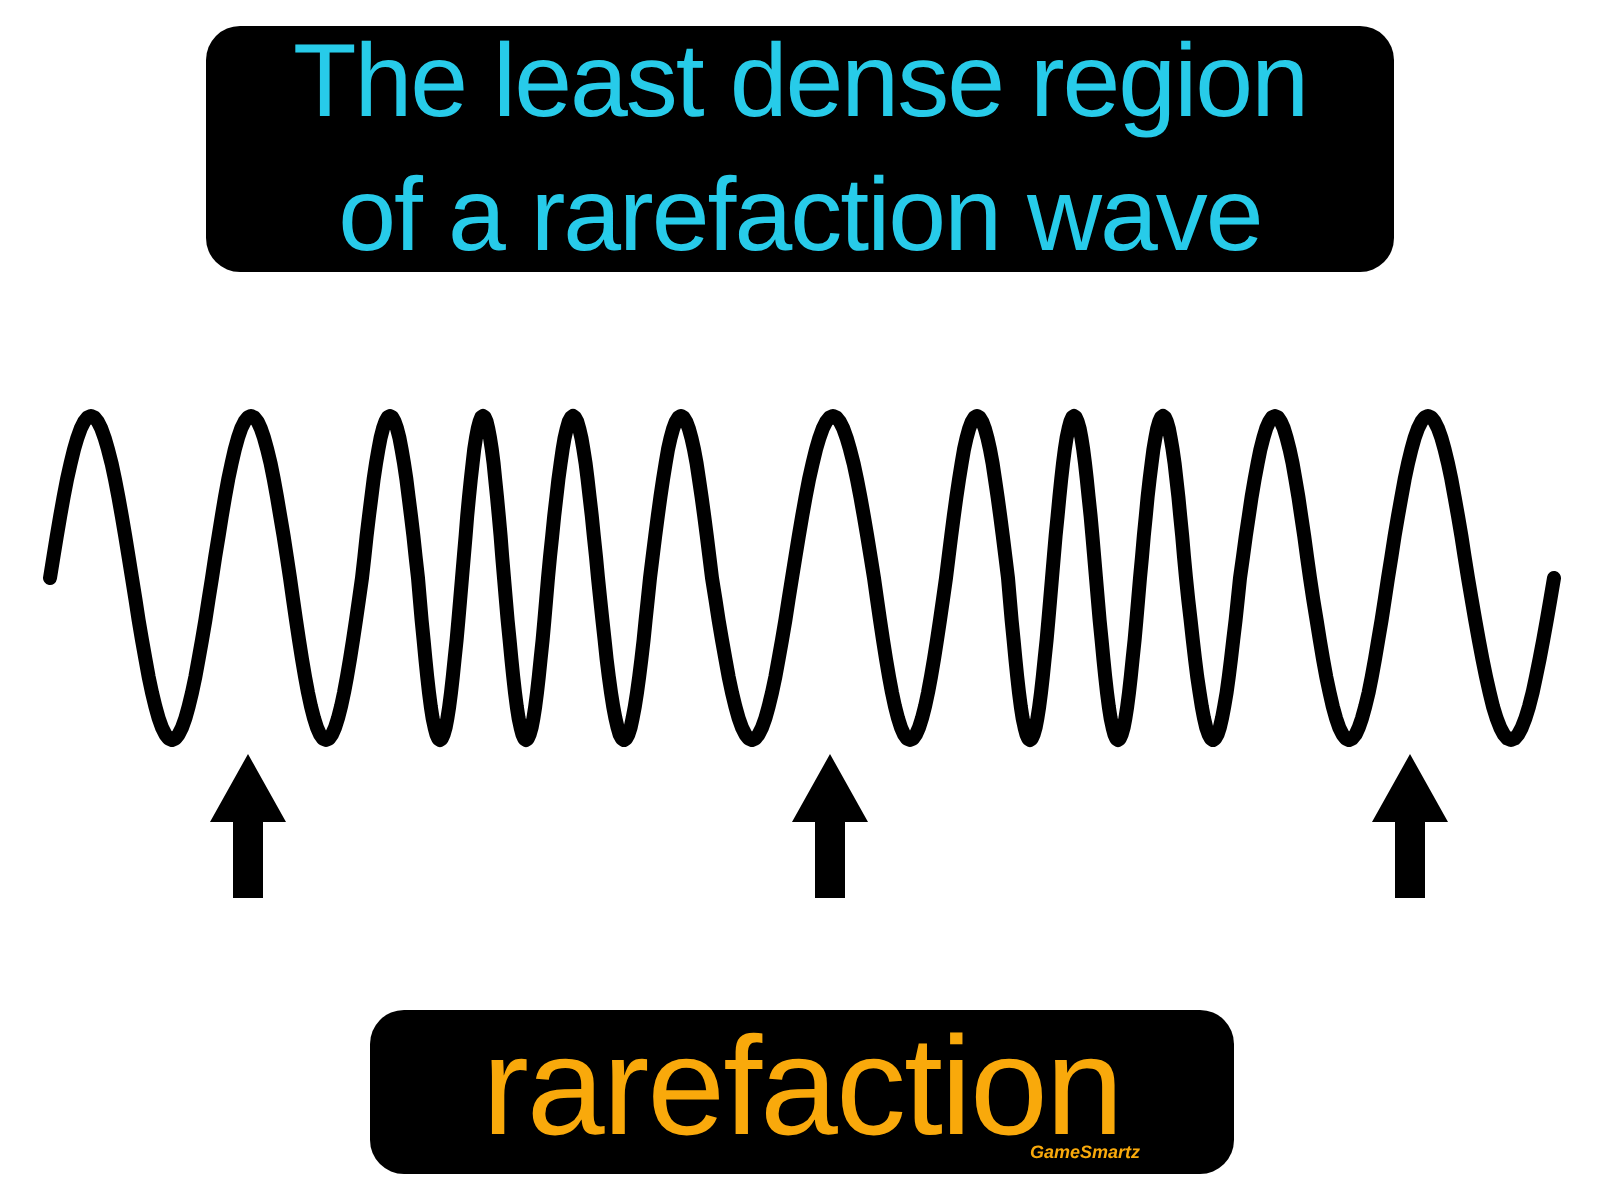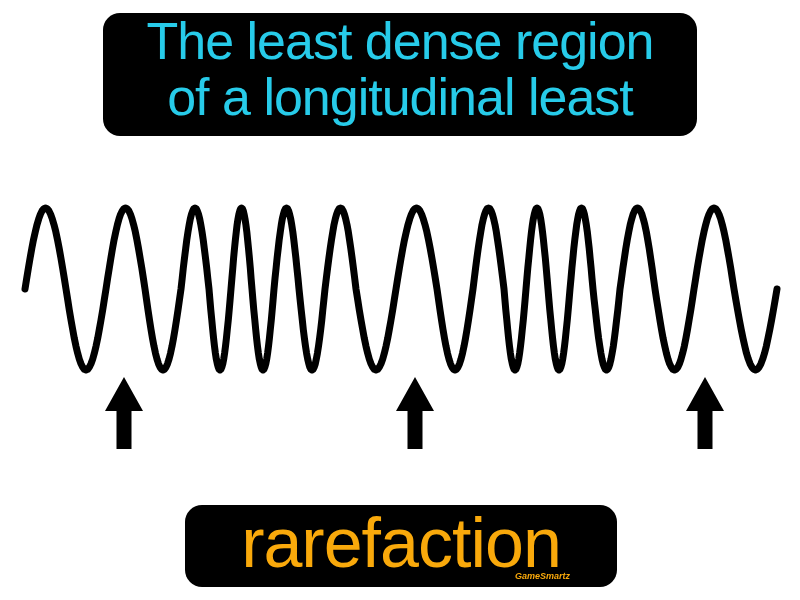--- a/index.html
+++ b/index.html
@@ -21,21 +21,21 @@
     position: absolute;
     left: 103px;
     top: 13px;
     width: 594px;
     height: 123px;
     background: #000000;
     border-radius: 17px;
     display: flex;
     flex-direction: column;
     align-items: center;
-    justify-content: flex-start;
+    justify-content: space-between;
     text-align: center;
     font-size: 52px;
     line-height: 56px;
     letter-spacing: -1px;
   }
   .wave-svg {
     position: absolute;
     left: 0;
     top: 0;
   }
@@ -67,21 +67,21 @@
     font-style: italic;
   }
 </style>
 </head>
 <body>
 
 <div class="canvas">
 
   <div class="def-box" style="background: rgb(0, 0, 0); color: rgb(39, 203, 233);">
     <div>The least dense region</div>
-    <div>of a longitudinal least</div>
+    <div>of a rarefaction wave</div>
   </div>
 
   <svg class="wave-svg" width="800" height="600" viewBox="0 0 800 600">
     <path fill="none" stroke-linecap="round" stroke-linejoin="round" stroke="#000000" d="M25.0 289.0L26.7 278.4L28.4 268.0L30.1 258.0L31.8 248.5L33.5 239.7L35.3 231.7L37.0 224.7L38.7 218.9L40.4 214.2L42.1 210.8L43.8 208.7L45.5 208.0L47.2 208.7L48.9 210.8L50.6 214.2L52.3 218.9L54.0 224.7L55.8 231.7L57.5 239.7L59.2 248.5L60.9 258.0L62.6 268.0L64.3 278.4L66.0 289.0L67.7 299.6L69.3 310.0L71.0 320.0L72.7 329.5L74.3 338.3L76.0 346.3L77.7 353.3L79.3 359.1L81.0 363.8L82.7 367.2L84.3 369.3L86.0 370.0L87.7 369.3L89.3 367.2L91.0 363.8L92.7 359.1L94.3 353.3L96.0 346.3L97.7 338.3L99.3 329.5L101.0 320.0L102.7 310.0L104.3 299.6L106.0 289.0L107.6 278.4L109.3 268.0L110.9 258.0L112.5 248.5L114.1 239.7L115.8 231.7L117.4 224.7L119.0 218.9L120.6 214.2L122.3 210.8L123.9 208.7L125.5 208.0L127.1 208.7L128.8 210.8L130.4 214.2L132.0 218.9L133.6 224.7L135.3 231.7L136.9 239.7L138.5 248.5L140.1 258.0L141.8 268.0L143.4 278.4L145.0 289.0L146.5 299.6L148.0 310.0L149.5 320.0L151.0 329.5L152.5 338.3L154.0 346.3L155.5 353.3L157.0 359.1L158.5 363.8L160.0 367.2L161.5 369.3L163.0 370.0L164.5 369.3L166.0 367.2L167.5 363.8L169.0 359.1L170.5 353.3L172.0 346.3L173.5 338.3L175.0 329.5L176.5 320.0L178.0 310.0L179.5 299.6L181.0 289.0L182.2 278.4L183.3 268.0L184.5 258.0L185.7 248.5L186.8 239.7L188.0 231.7L189.2 224.7L190.3 218.9L191.5 214.2L192.7 210.8L193.8 208.7L195.0 208.0L196.2 208.7L197.3 210.8L198.5 214.2L199.7 218.9L200.8 224.7L202.0 231.7L203.2 239.7L204.3 248.5L205.5 258.0L206.7 268.0L207.8 278.4L209.0 289.0L209.9 299.6L210.8 310.0L211.8 320.0L212.7 329.5L213.6 338.3L214.5 346.3L215.4 353.3L216.3 359.1L217.3 363.8L218.2 367.2L219.1 369.3L220.0 370.0L220.9 369.3L221.8 367.2L222.8 363.8L223.7 359.1L224.6 353.3L225.5 346.3L226.4 338.3L227.3 329.5L228.3 320.0L229.2 310.0L230.1 299.6L231.0 289.0L231.9 278.4L232.8 268.0L233.6 258.0L234.5 248.5L235.4 239.7L236.3 231.7L237.1 224.7L238.0 218.9L238.9 214.2L239.8 210.8L240.6 208.7L241.5 208.0L242.4 208.7L243.3 210.8L244.1 214.2L245.0 218.9L245.9 224.7L246.8 231.7L247.6 239.7L248.5 248.5L249.4 258.0L250.3 268.0L251.1 278.4L252.0 289.0L252.9 299.6L253.8 310.0L254.8 320.0L255.7 329.5L256.6 338.3L257.5 346.3L258.4 353.3L259.3 359.1L260.3 363.8L261.2 367.2L262.1 369.3L263.0 370.0L263.9 369.3L264.8 367.2L265.8 363.8L266.7 359.1L267.6 353.3L268.5 346.3L269.4 338.3L270.3 329.5L271.3 320.0L272.2 310.0L273.1 299.6L274.0 289.0L275.0 278.4L276.1 268.0L277.1 258.0L278.2 248.5L279.2 239.7L280.3 231.7L281.3 224.7L282.3 218.9L283.4 214.2L284.4 210.8L285.5 208.7L286.5 208.0L287.5 208.7L288.6 210.8L289.6 214.2L290.7 218.9L291.7 224.7L292.8 231.7L293.8 239.7L294.8 248.5L295.9 258.0L296.9 268.0L298.0 278.4L299.0 289.0L300.1 299.6L301.2 310.0L302.3 320.0L303.3 329.5L304.4 338.3L305.5 346.3L306.6 353.3L307.7 359.1L308.8 363.8L309.8 367.2L310.9 369.3L312.0 370.0L313.1 369.3L314.2 367.2L315.3 363.8L316.3 359.1L317.4 353.3L318.5 346.3L319.6 338.3L320.7 329.5L321.8 320.0L322.8 310.0L323.9 299.6L325.0 289.0L326.3 278.4L327.6 268.0L328.9 258.0L330.2 248.5L331.5 239.7L332.8 231.7L334.0 224.7L335.3 218.9L336.6 214.2L337.9 210.8L339.2 208.7L340.5 208.0L341.8 208.7L343.1 210.8L344.4 214.2L345.7 218.9L347.0 224.7L348.3 231.7L349.5 239.7L350.8 248.5L352.1 258.0L353.4 268.0L354.7 278.4L356.0 289.0L357.7 299.6L359.3 310.0L361.0 320.0L362.7 329.5L364.3 338.3L366.0 346.3L367.7 353.3L369.3 359.1L371.0 363.8L372.7 367.2L374.3 369.3L376.0 370.0L377.7 369.3L379.3 367.2L381.0 363.8L382.7 359.1L384.3 353.3L386.0 346.3L387.7 338.3L389.3 329.5L391.0 320.0L392.7 310.0L394.3 299.6L396.0 289.0L397.7 278.4L399.4 268.0L401.1 258.0L402.8 248.5L404.5 239.7L406.3 231.7L408.0 224.7L409.7 218.9L411.4 214.2L413.1 210.8L414.8 208.7L416.5 208.0L418.2 208.7L419.9 210.8L421.6 214.2L423.3 218.9L425.0 224.7L426.8 231.7L428.5 239.7L430.2 248.5L431.9 258.0L433.6 268.0L435.3 278.4L437.0 289.0L438.5 299.6L440.0 310.0L441.5 320.0L443.0 329.5L444.5 338.3L446.0 346.3L447.5 353.3L449.0 359.1L450.5 363.8L452.0 367.2L453.5 369.3L455.0 370.0L456.5 369.3L458.0 367.2L459.5 363.8L461.0 359.1L462.5 353.3L464.0 346.3L465.5 338.3L467.0 329.5L468.5 320.0L470.0 310.0L471.5 299.6L473.0 289.0L474.3 278.4L475.6 268.0L476.9 258.0L478.2 248.5L479.5 239.7L480.8 231.7L482.0 224.7L483.3 218.9L484.6 214.2L485.9 210.8L487.2 208.7L488.5 208.0L489.8 208.7L491.1 210.8L492.4 214.2L493.7 218.9L495.0 224.7L496.3 231.7L497.5 239.7L498.8 248.5L500.1 258.0L501.4 268.0L502.7 278.4L504.0 289.0L504.9 299.6L505.8 310.0L506.8 320.0L507.7 329.5L508.6 338.3L509.5 346.3L510.4 353.3L511.3 359.1L512.3 363.8L513.2 367.2L514.1 369.3L515.0 370.0L515.9 369.3L516.8 367.2L517.8 363.8L518.7 359.1L519.6 353.3L520.5 346.3L521.4 338.3L522.3 329.5L523.3 320.0L524.2 310.0L525.1 299.6L526.0 289.0L526.9 278.4L527.8 268.0L528.8 258.0L529.7 248.5L530.6 239.7L531.5 231.7L532.4 224.7L533.3 218.9L534.3 214.2L535.2 210.8L536.1 208.7L537.0 208.0L537.9 208.7L538.8 210.8L539.8 214.2L540.7 218.9L541.6 224.7L542.5 231.7L543.4 239.7L544.3 248.5L545.3 258.0L546.2 268.0L547.1 278.4L548.0 289.0L548.9 299.6L549.8 310.0L550.8 320.0L551.7 329.5L552.6 338.3L553.5 346.3L554.4 353.3L555.3 359.1L556.3 363.8L557.2 367.2L558.1 369.3L559.0 370.0L559.9 369.3L560.8 367.2L561.8 363.8L562.7 359.1L563.6 353.3L564.5 346.3L565.4 338.3L566.3 329.5L567.3 320.0L568.2 310.0L569.1 299.6L570.0 289.0L571.0 278.4L571.9 268.0L572.9 258.0L573.8 248.5L574.8 239.7L575.8 231.7L576.7 224.7L577.7 218.9L578.6 214.2L579.6 210.8L580.5 208.7L581.5 208.0L582.5 208.7L583.4 210.8L584.4 214.2L585.3 218.9L586.3 224.7L587.3 231.7L588.2 239.7L589.2 248.5L590.1 258.0L591.1 268.0L592.0 278.4L593.0 289.0L594.1 299.6L595.3 310.0L596.4 320.0L597.5 329.5L598.6 338.3L599.8 346.3L600.9 353.3L602.0 359.1L603.1 363.8L604.3 367.2L605.4 369.3L606.5 370.0L607.6 369.3L608.8 367.2L609.9 363.8L611.0 359.1L612.1 353.3L613.3 346.3L614.4 338.3L615.5 329.5L616.6 320.0L617.8 310.0L618.9 299.6L620.0 289.0L621.5 278.4L622.9 268.0L624.4 258.0L625.8 248.5L627.3 239.7L628.8 231.7L630.2 224.7L631.7 218.9L633.1 214.2L634.6 210.8L636.0 208.7L637.5 208.0L639.0 208.7L640.4 210.8L641.9 214.2L643.3 218.9L644.8 224.7L646.3 231.7L647.7 239.7L649.2 248.5L650.6 258.0L652.1 268.0L653.5 278.4L655.0 289.0L656.6 299.6L658.3 310.0L659.9 320.0L661.5 329.5L663.1 338.3L664.8 346.3L666.4 353.3L668.0 359.1L669.6 363.8L671.3 367.2L672.9 369.3L674.5 370.0L676.1 369.3L677.8 367.2L679.4 363.8L681.0 359.1L682.6 353.3L684.3 346.3L685.9 338.3L687.5 329.5L689.1 320.0L690.8 310.0L692.4 299.6L694.0 289.0L695.7 278.4L697.3 268.0L699.0 258.0L700.7 248.5L702.3 239.7L704.0 231.7L705.7 224.7L707.3 218.9L709.0 214.2L710.7 210.8L712.3 208.7L714.0 208.0L715.7 208.7L717.3 210.8L719.0 214.2L720.7 218.9L722.3 224.7L724.0 231.7L725.7 239.7L727.3 248.5L729.0 258.0L730.7 268.0L732.3 278.4L734.0 289.0L735.8 299.6L737.6 310.0L739.4 320.0L741.2 329.5L743.0 338.3L744.8 346.3L746.5 353.3L748.3 359.1L750.1 363.8L751.9 367.2L753.7 369.3L755.5 370.0L757.3 369.3L759.1 367.2L760.9 363.8L762.7 359.1L764.5 353.3L766.3 346.3L768.0 338.3L769.8 329.5L771.6 320.0L773.4 310.0L775.2 299.6L777.0 289.0" stroke-width="7"></path>
     <g>
         <path d="M124 377 L143 411 L131.5 411 L131.5 449 L116.5 449 L116.5 411 L105 411 Z" fill="#000000"></path>
         <path d="M415 377 L434 411 L422.5 411 L422.5 449 L407.5 449 L407.5 411 L396 411 Z" fill="#000000"></path>
         <path d="M705 377 L724 411 L712.5 411 L712.5 449 L697.5 449 L697.5 411 L686 411 Z" fill="#000000"></path>
       </g>
   </svg>

